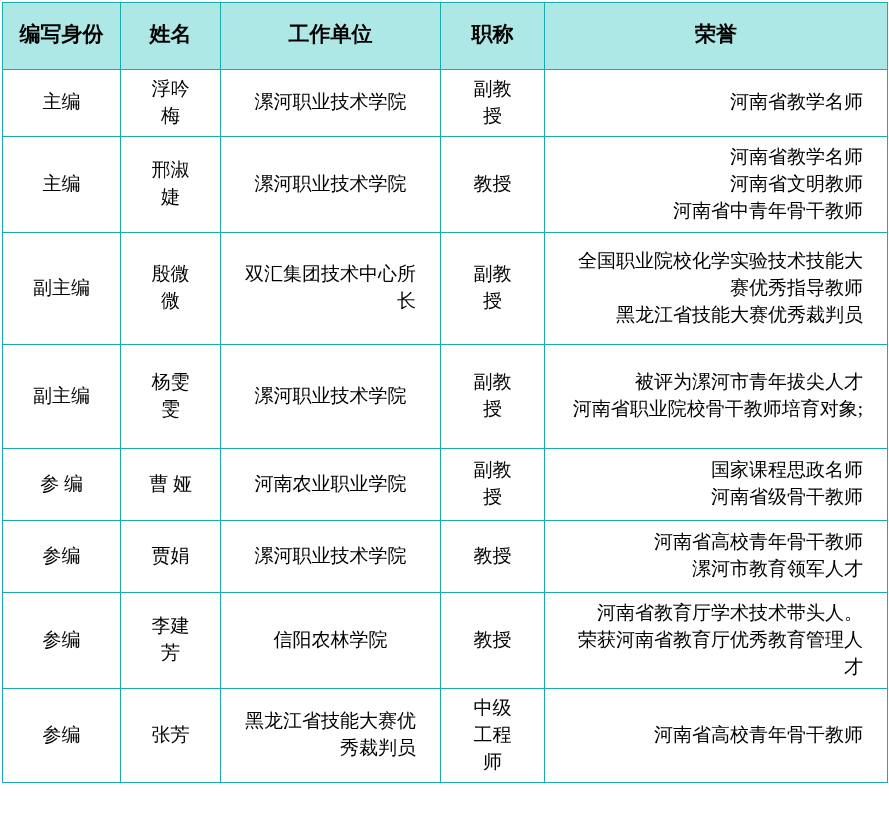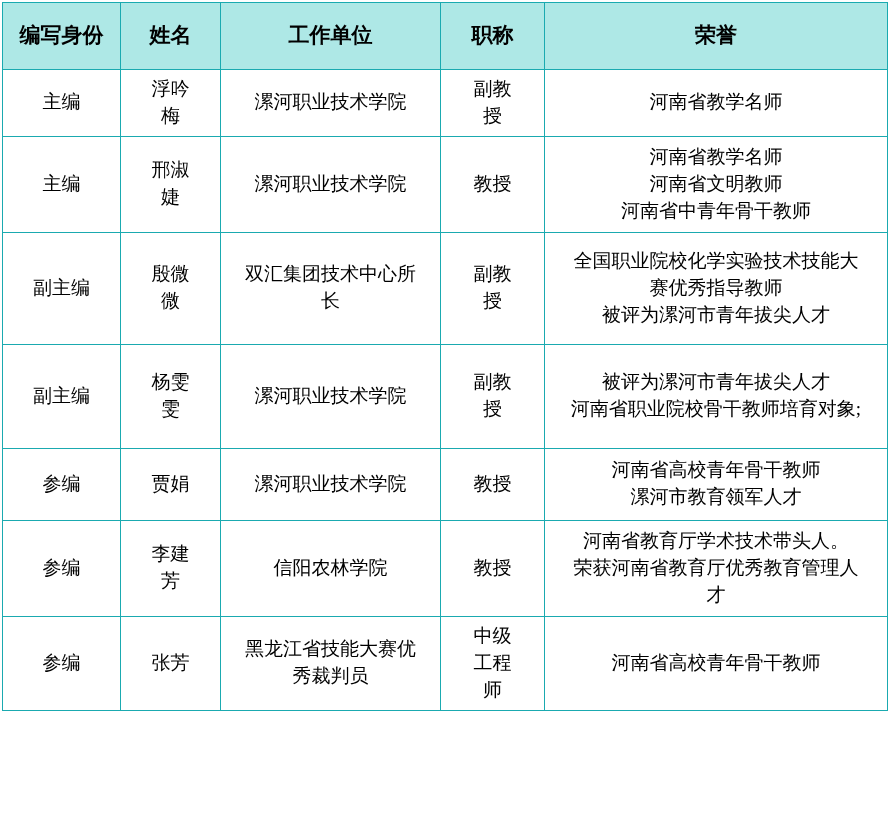--- a/index.html
+++ b/index.html
@@ -42,26 +42,27 @@
     color: #000000;
     background: #ffffff;
   }
   table.roster thead th {
     background: #aee8e6;
     font-weight: bold;
     text-align: center;
     font-size: 21px;
     height: 58px;
     padding: 4px 6px;
+    font-family: Liberation Mono, monospace;
   }
   td.ctr {
     text-align: center;
   }
   td.lft {
-    text-align: center;
+    text-align: right;
     margin-top: 7px;
   }
   .multi {
     white-space: pre-line;
   }
   .row-h1 { height: 44px; }
   .row-h2 { height: 96px; }
   .row-h3 { height: 112px; }
   .row-h4 { height: 104px; }
   .row-h5 { height: 72px; }
@@ -107,29 +108,37 @@
         <td class="lft multi">河南省教学名师
 河南省文明教师
 河南省中青年骨干教师</td>
       </tr>
       <tr class="row-h3">
         <td class="ctr">副主编</td>
         <td class="ctr">殷微微</td>
         <td class="lft">双汇集团技术中心所长</td>
         <td class="ctr">副教授</td>
         <td class="lft multi">全国职业院校化学实验技术技能大赛优秀指导教师
-被评为漯河市青年拔尖人才</td>
+黑龙江省技能大赛优秀裁判员</td>
       </tr>
       <tr class="row-h4">
         <td class="ctr">副主编</td>
         <td class="ctr">杨雯雯</td>
         <td class="ctr">漯河职业技术学院</td>
         <td class="ctr">副教授</td>
         <td class="lft multi">被评为漯河市青年拔尖人才
 河南省职业院校骨干教师培育对象;</td>
+      </tr>
+      <tr class="row-h5">
+        <td class="ctr">参 编</td>
+        <td class="ctr">曹 娅</td>
+        <td class="ctr">河南农业职业学院</td>
+        <td class="ctr">副教授</td>
+        <td class="lft multi">国家课程思政名师
+河南省级骨干教师</td>
       </tr>
       <tr class="row-h6">
         <td class="ctr">参编</td>
         <td class="ctr">贾娟</td>
         <td class="ctr">漯河职业技术学院</td>
         <td class="ctr">教授</td>
         <td class="lft multi">河南省高校青年骨干教师
 漯河市教育领军人才</td>
       </tr>
       <tr class="row-h7">

